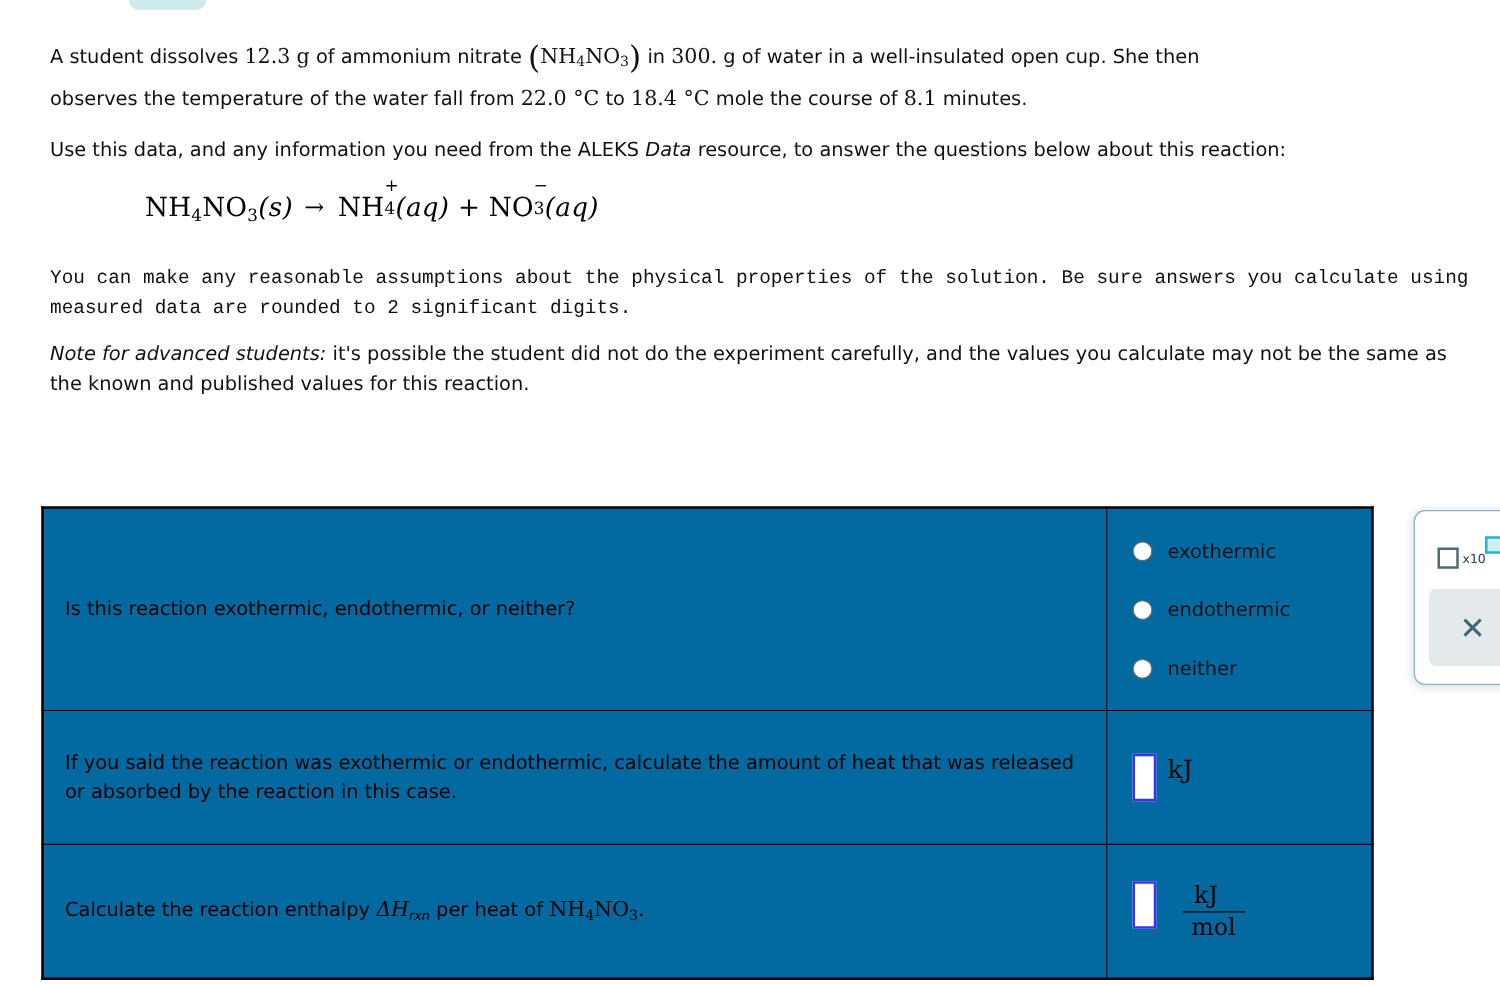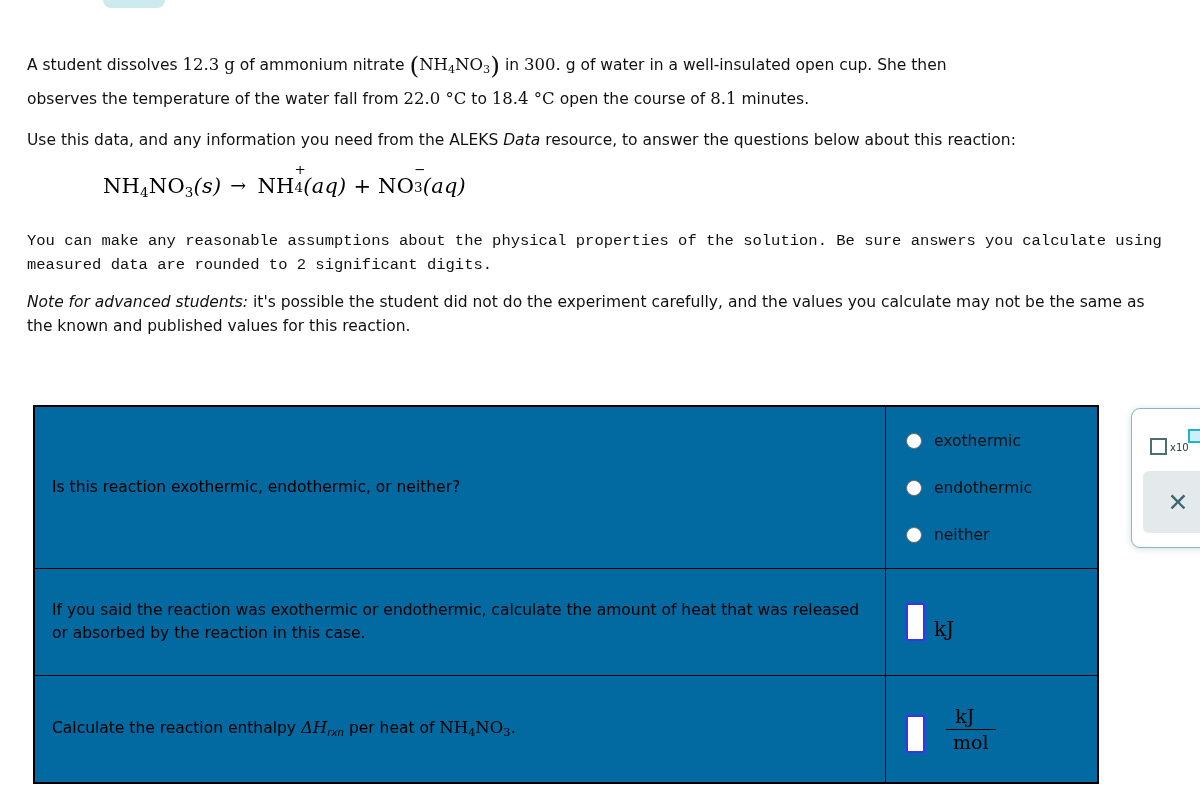--- a/index.html
+++ b/index.html
@@ -23,24 +23,23 @@
     top: -12px;
     width: 62px;
     height: 20px;
     background: #cdeaef;
     border-radius: 8px;
   }
 
   
   .content {
     position: absolute;
-    left: 27px;
+    left: 40px;
     top: 28px;
     width: 1145px;
-    margin-top: 20px;
   }
 
   .para {
     font-size: 15.5px;
     line-height: 1.52;
     margin: 0 0 0 0;
     color: #111;
   }
   .para + .para { margin-top: 14px; }
 
@@ -142,21 +141,21 @@
     flex: none;
   }
   .opt-label {
     font-size: 15.5px;
     color: #111;
   }
 
   
   .ansrow {
     display: flex;
-    align-items: flex-end;
+    align-items: flex-start;
   }
   .inbox {
     width: 15px;
     height: 34px;
     border: 2px solid #3b32ef;
     background: #fff;
     flex: none;
     margin-right: 9px;
   }
   .unit {
@@ -257,21 +256,21 @@
     <span>of ammonium nitrate</span>
     <span class="paren">(</span><span class="m"><span>NH</span><sub>4</sub><span>NO</span><sub>3</sub></span><span class="paren">)</span>
     <span>in</span>
     <span class="m">300.</span>
     <span>g of water in a well-insulated open cup. She then</span>
     <br>
     <span>observes the temperature of the water fall from</span>
     <span class="m">22.0 °C</span>
     <span>to</span>
     <span class="m">18.4 °C</span>
-    <span>open the course of</span>
+    <span>mole the course of</span>
     <span class="m">8.1</span>
     <span>minutes.</span>
   </p>
 
   <p class="para">
     <span>Use this data, and any information you need from the ALEKS</span>
     <span class="it">Data</span>
     <span>resource, to answer the questions below about this reaction:</span>
   </p>
 

